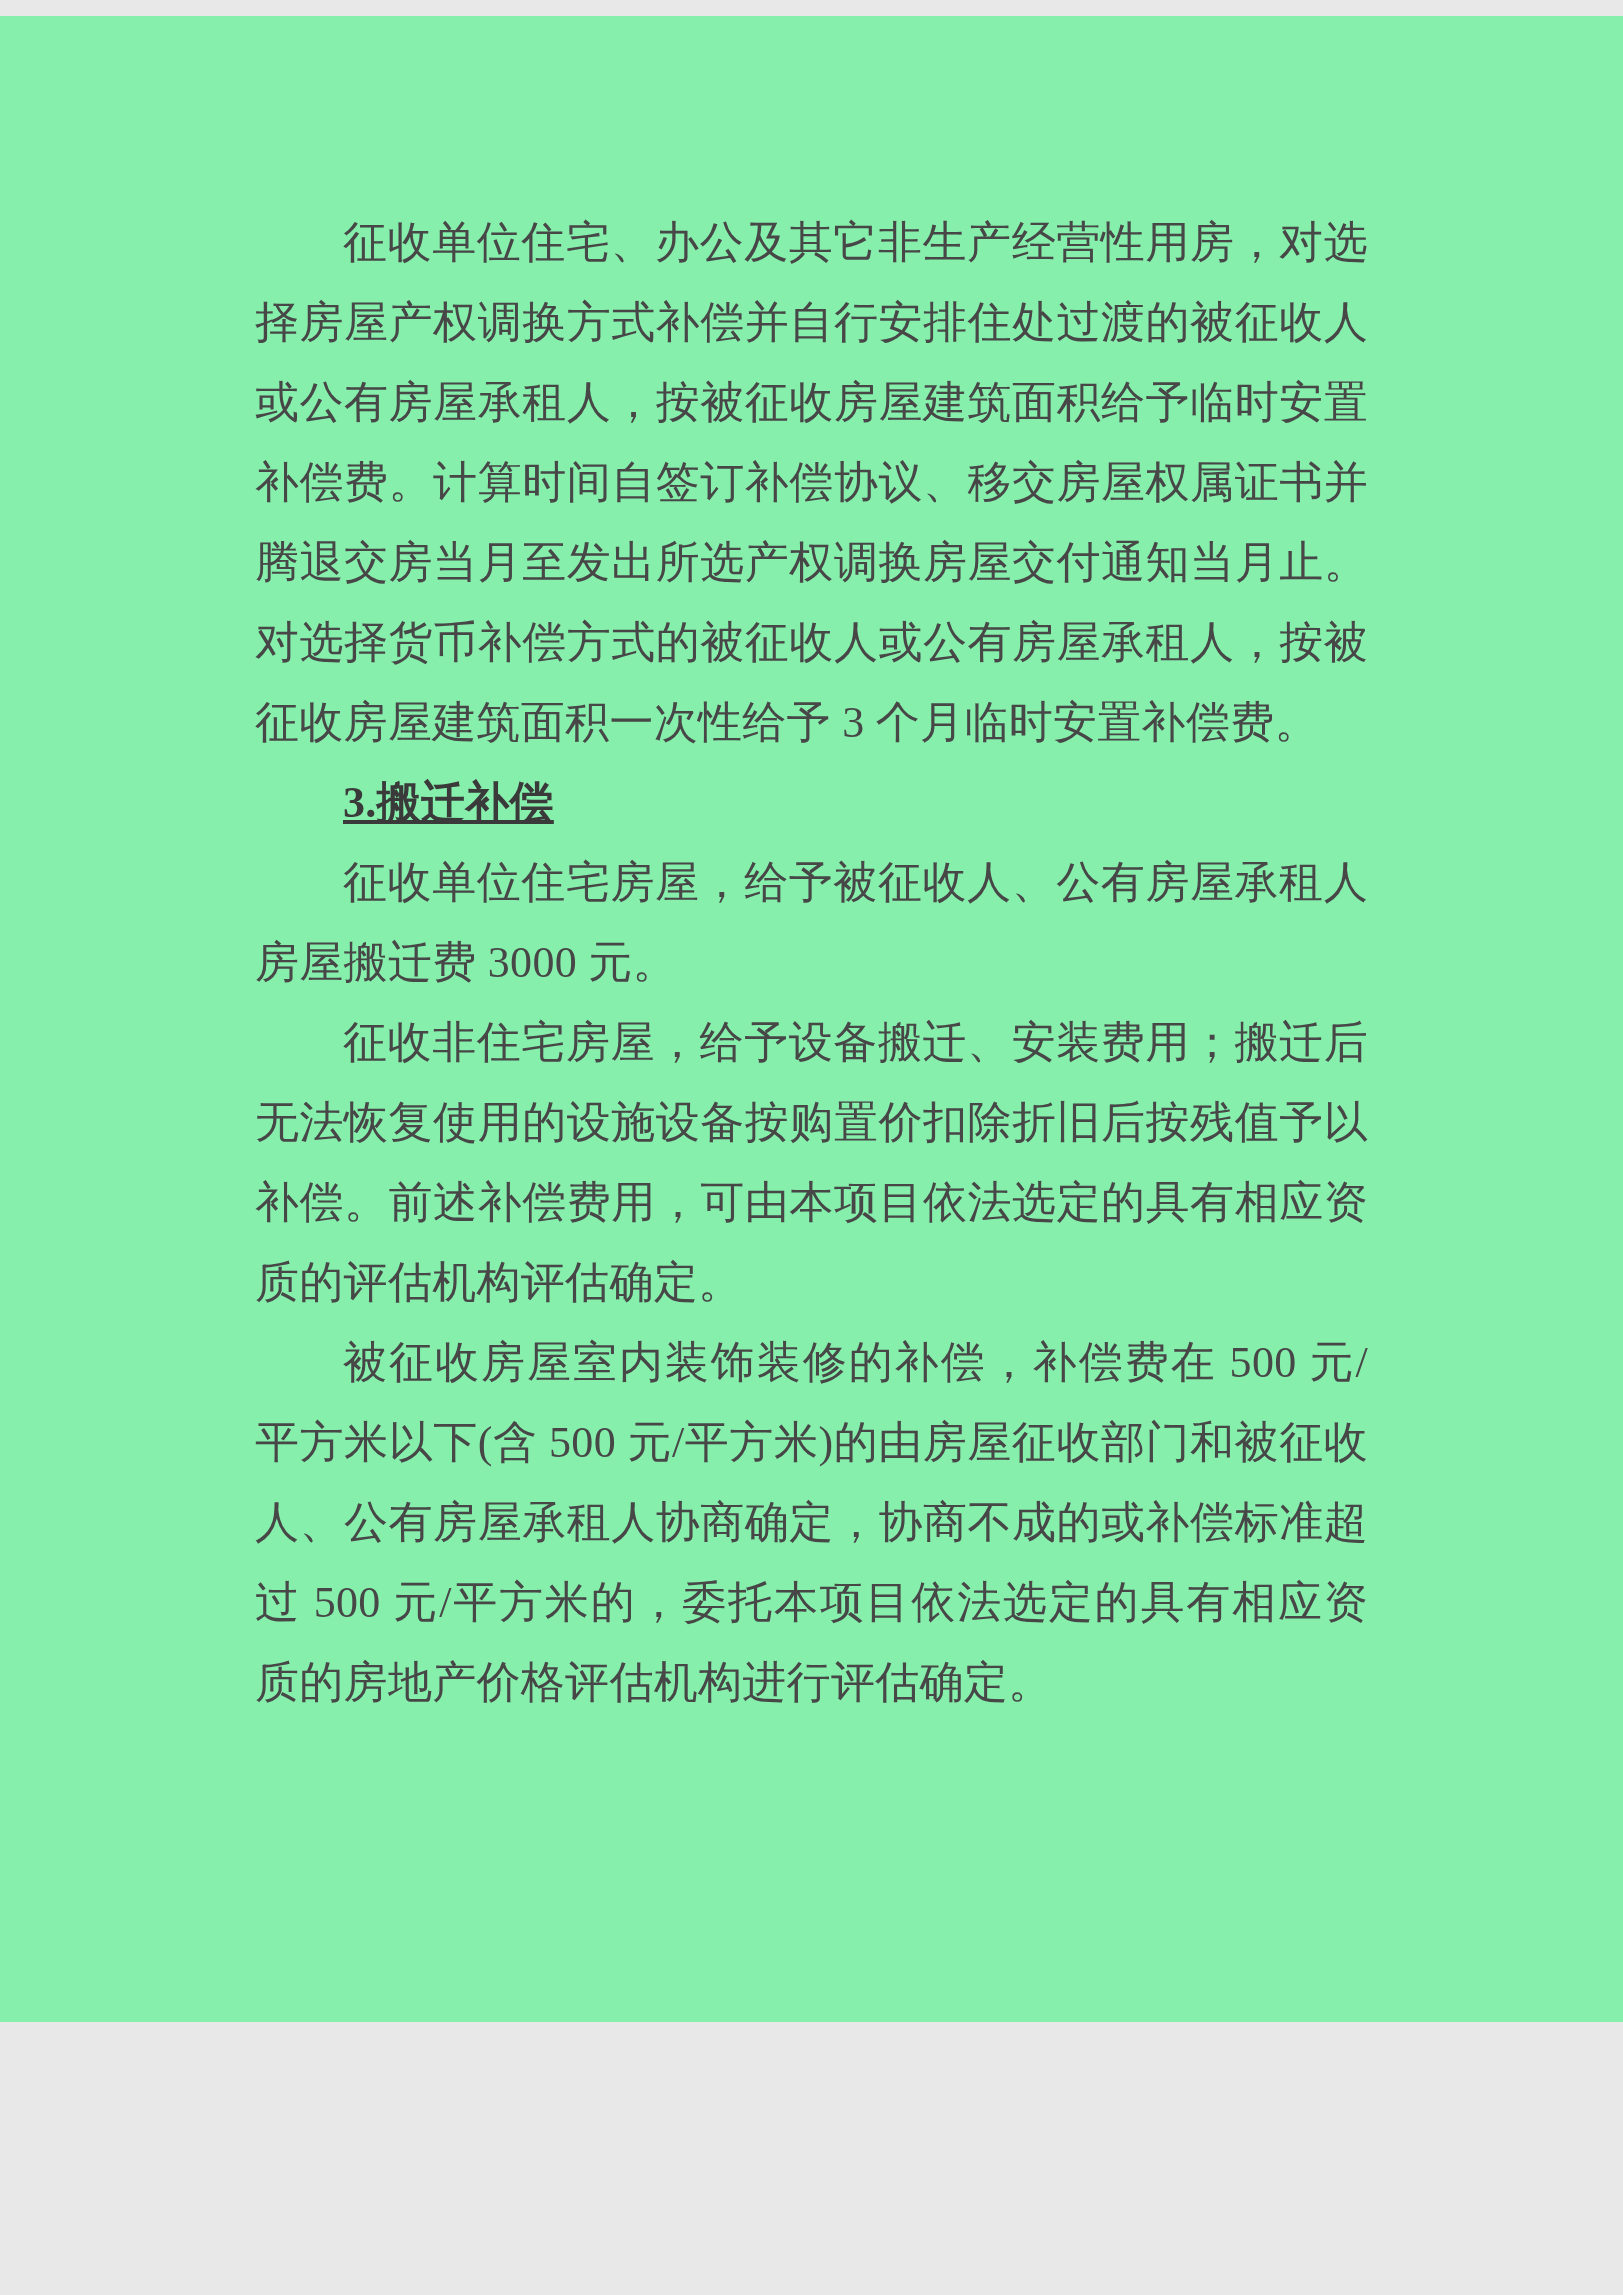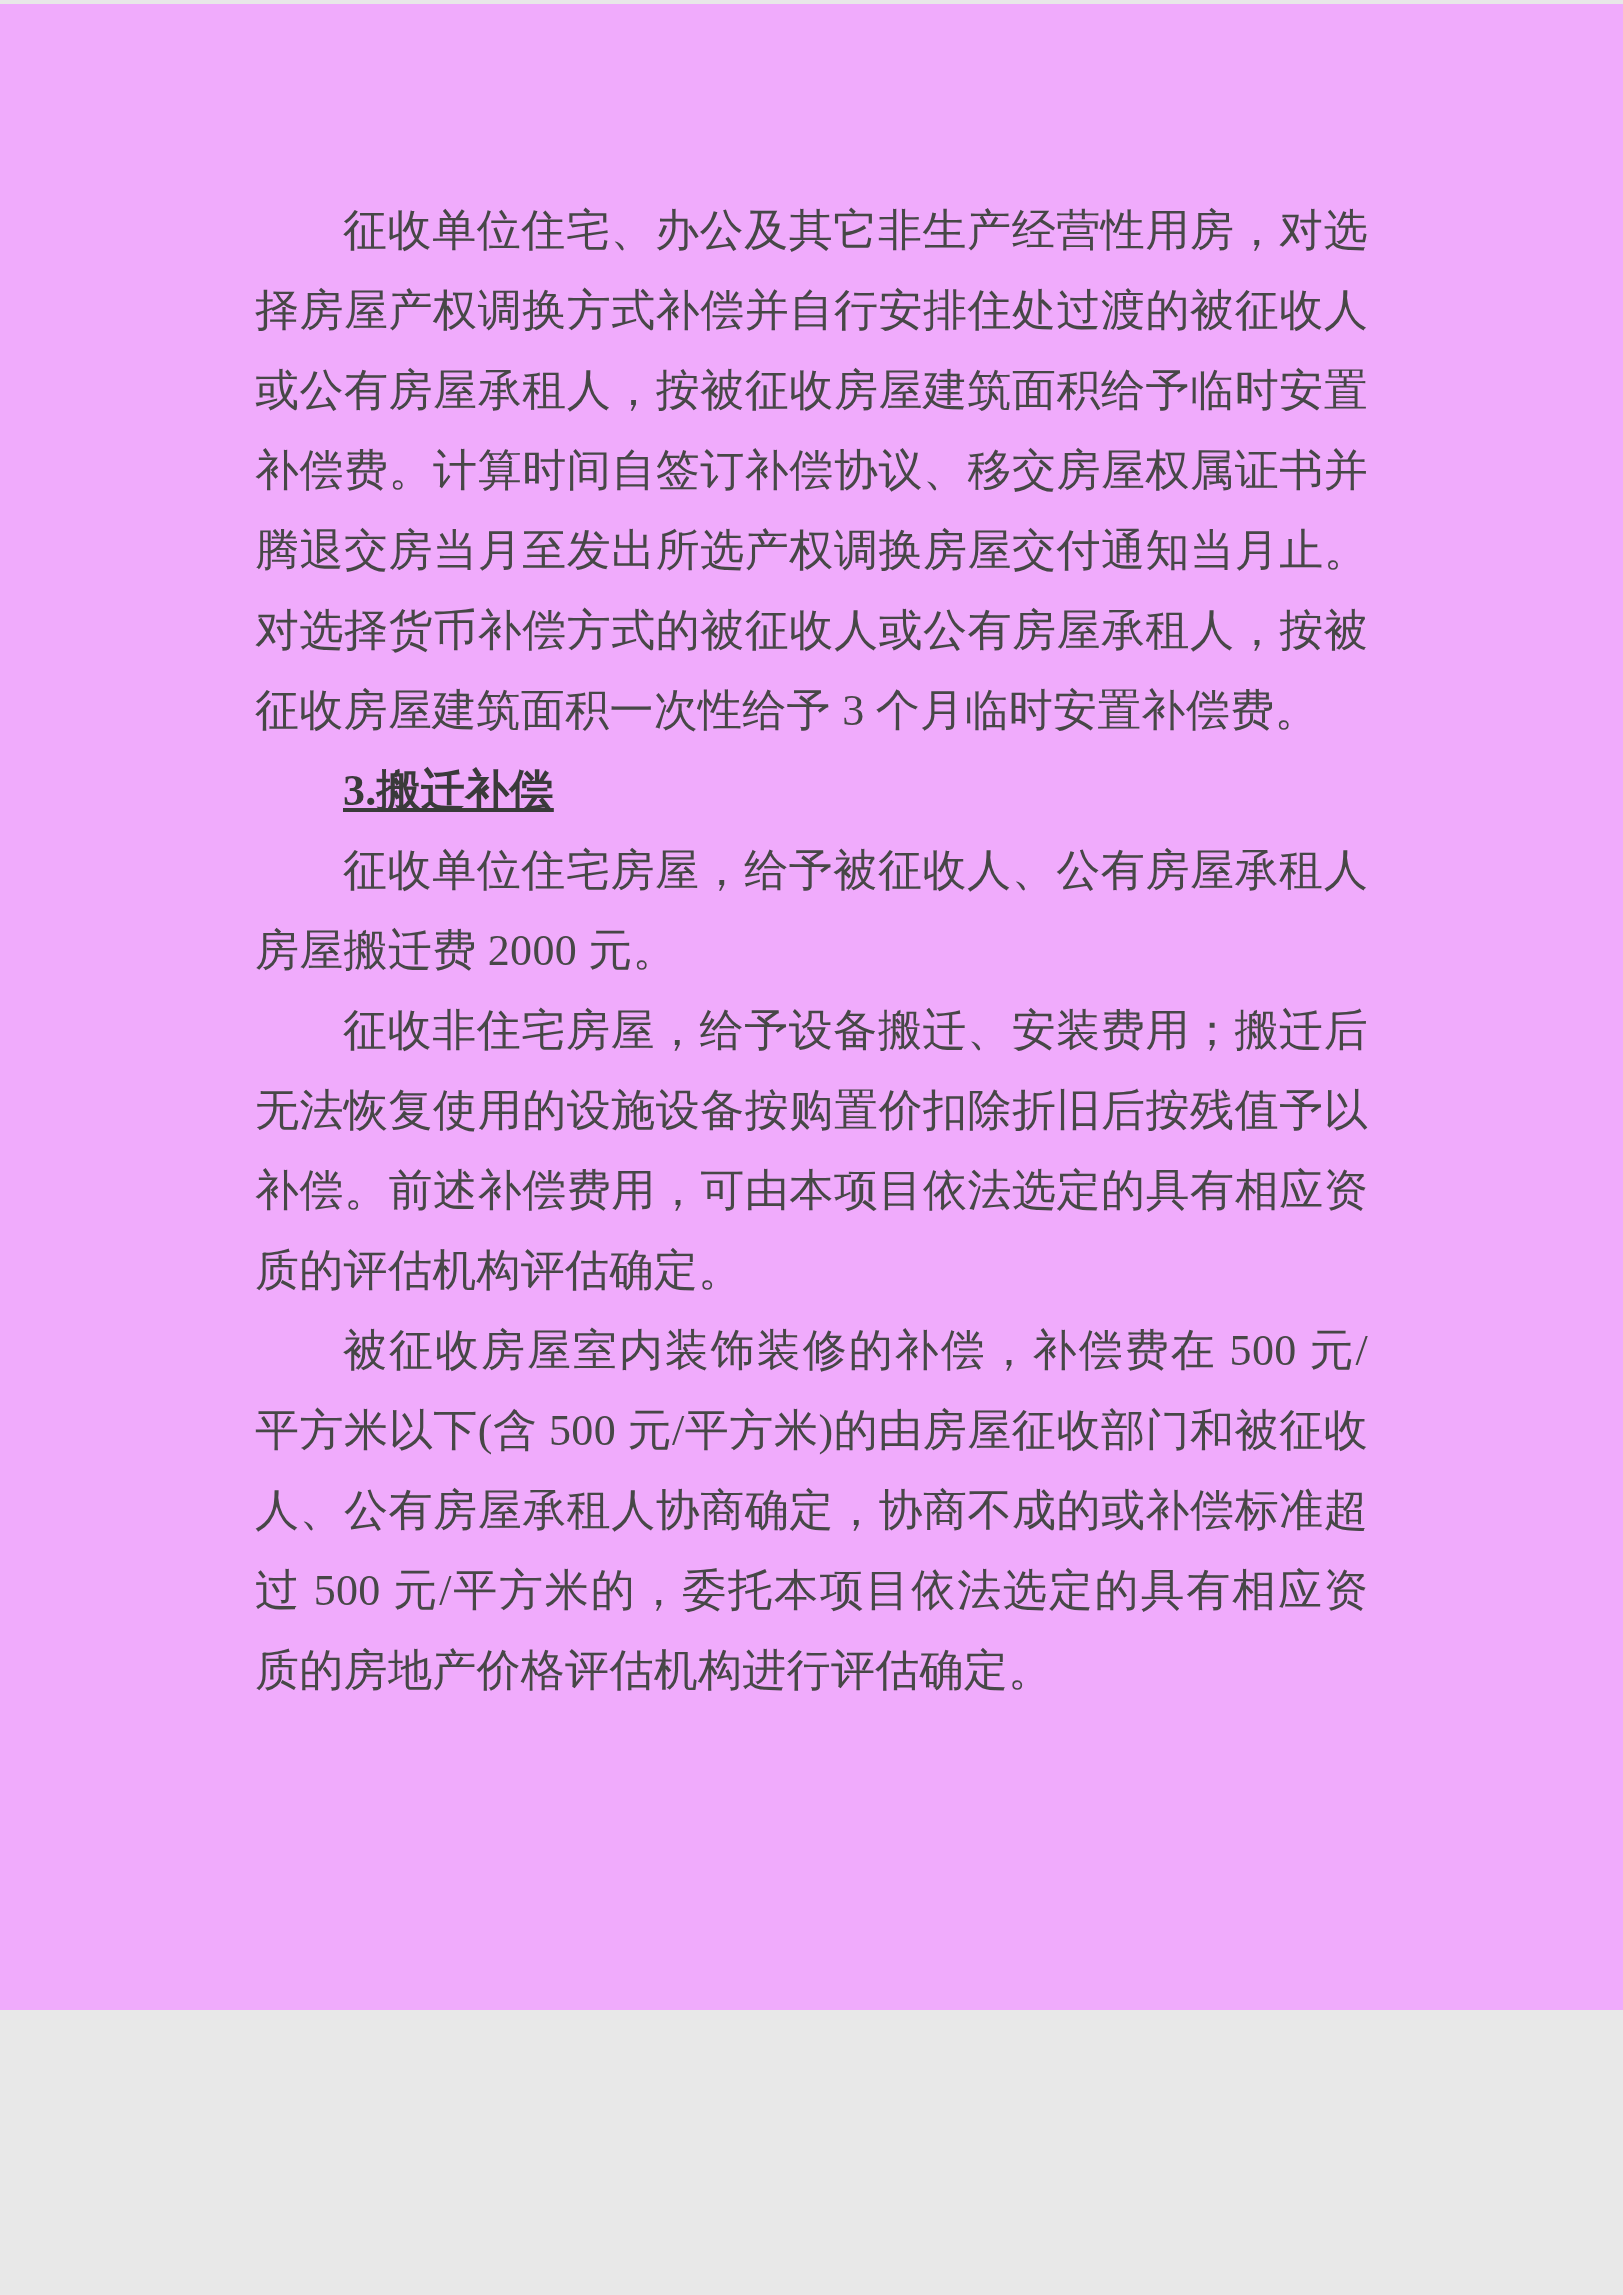--- a/index.html
+++ b/index.html
@@ -4,22 +4,22 @@
 <style>
   html, body {
     margin: 0;
     padding: 0;
     background: #e8e8e8;
   }
   .page {
     position: relative;
     width: 1623px;
     height: 2006px;
-    background: #f0abfc;
-    margin: 4px auto;
+    background: #86efac;
+    margin: 16px auto;
     overflow: hidden;
     font-family: "Liberation Serif", "DejaVu Serif", serif;
   }
   .doc-body {
     position: absolute;
     left: 255px;
     top: 187px;
     width: 1113px;
     font-size: 44px;
     line-height: 80px;
@@ -52,20 +52,20 @@
     letter-spacing: 1.3px;
   }
 </style>
 </head>
 <body>
 
 <div class="page">
   <div class="doc-body">
     <p class="body">征收单位住宅、办公及其它非生产经营性用房，对选择房屋产权调换方式补偿并自行安排住处过渡的被征收人或公有房屋承租人，按被征收房屋建筑面积给予临时安置补偿费。计算时间自签订补偿协议、移交房屋权属证书并腾退交房当月至发出所选产权调换房屋交付通知当月止。对选择货币补偿方式的被征收人或公有房屋承租人，按被征收房屋建筑面积一次性给予 3 个月临时安置补偿费。</p>
     <p class="heading">3.搬迁补偿</p>
-    <p class="body">征收单位住宅房屋，给予被征收人、公有房屋承租人房屋搬迁费 2000 元。</p>
+    <p class="body">征收单位住宅房屋，给予被征收人、公有房屋承租人房屋搬迁费 3000 元。</p>
     <p class="body">征收非住宅房屋，给予设备搬迁、安装费用；搬迁后无法恢复使用的设施设备按购置价扣除折旧后按残值予以补偿。前述补偿费用，可由本项目依法选定的具有相应资质的评估机构评估确定。</p>
     <p class="body">被征收房屋室内装饰装修的补偿，补偿费在 500 元/平方米以下(含 500 元/平方米)的由房屋征收部门和被征收人、公有房屋承租人协商确定，协商不成的或补偿标准超过 500 元/平方米的，委托本项目依法选定的具有相应资质的房地产价格评估机构进行评估确定。</p>
   </div>
 
   <div class="page-number">13</div>
 </div>
 
 
 </body></html>

